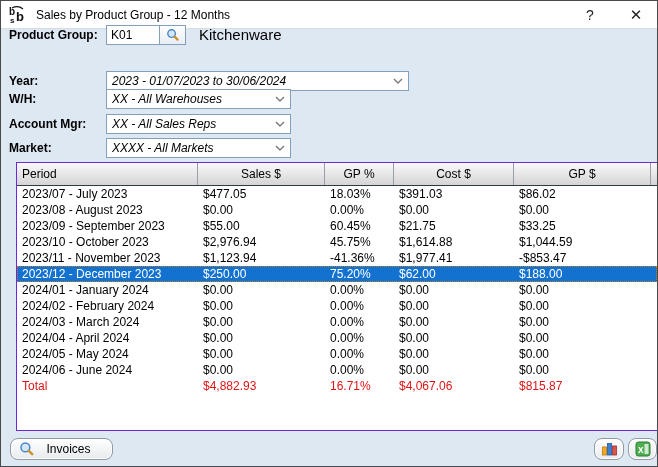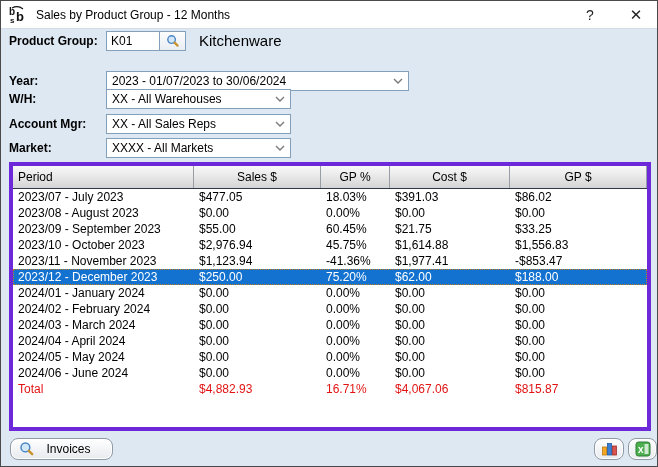--- a/index.html
+++ b/index.html
@@ -48,27 +48,27 @@
   }
   .pg-desc {
     position:absolute; left:198px; top:0; height:20px; line-height:20px;
     font-size:15px; color:#000;
   }
   .combo {
     position:absolute; left:105px; top:0; height:20px;
     border:1px solid #82a0bc; background:#fff;
     display:flex; align-items:center; cursor:default;
   }
-  .combo-text { flex:1 1 auto; font-size:12px; color:#000; padding-left:5px; white-space:nowrap; overflow:hidden; }
+  .combo-text { flex:1 1 auto; font-size:12px; color:#000; padding-left:5px; white-space:nowrap; overflow:hidden;font-style:italic; }
   .combo-arrow { flex:0 0 auto; width:20px; height:100%; display:flex; align-items:center; justify-content:center; }
 
   
   .table {
-    position:absolute; left:8px; top:161px; width:642px; height:269px;
-    border:4px solid #6d28d9; background:#ffffff;
+    position:absolute; left:15px; top:161px; width:642px; height:269px;
+    border:1px solid #6d28d9; background:#ffffff;
   }
   .thead {
     display:grid; grid-template-columns:181px 127px 69px 120px 137px 1fr;
     height:23px;
     background:linear-gradient(#f9f9f9,#d5d5d5);
     border-bottom:1px solid #2f3a46;
   }
   .th {
     font-size:12px; color:#000; line-height:22px; height:22px;
     border-right:1px solid #979ea6; padding:0 5px; white-space:nowrap; overflow:hidden;
@@ -113,21 +113,21 @@
       <text x="1" y="10" font-family="Liberation Sans, sans-serif" font-size="10" font-weight="bold" fill="#111">b</text>
       <text x="2" y="18" font-family="Liberation Sans, sans-serif" font-size="8" font-weight="bold" fill="#111">s</text>
       <text x="8" y="16" font-family="Liberation Sans, sans-serif" font-size="13" font-weight="bold" fill="#111">b</text>
       <path d="M4 3 Q10 0 15 4" stroke="#111" stroke-width="1.2" fill="none"></path>
     </svg>
     <div class="title-text">Sales by Product Group - 12 Months</div>
     <div class="tb-btn tb-help">?</div>
     <div class="tb-btn tb-close">✕</div>
   </div>
 
-  <div class="form-row" style="top:30px; right:0;">
+  <div class="form-row" style="top:24px; right:0;">
     <span class="form-label">Product Group:</span>
     <input class="pg-input" value="K01" style="">
     <div class="pg-search-btn">
       <svg width="14" height="14" viewBox="0 0 14 14">
         <circle cx="5.6" cy="5.6" r="3.8" fill="#d2e8f8" stroke="#4a86c8" stroke-width="1.4"></circle>
         <line x1="8.6" y1="8.6" x2="11.6" y2="11.6" stroke="#c8922e" stroke-width="2.2" stroke-linecap="round"></line>
       </svg>
     </div>
     <span class="pg-desc">Kitchenware</span>
   </div>
@@ -212,21 +212,21 @@
     <div class="cell num">60.45%</div>
     <div class="cell num">$21.75</div>
     <div class="cell num">$33.25</div>
     <div class="cell"></div>
   </div>
         <div class="trow">
     <div class="cell">2023/10 - October 2023</div>
     <div class="cell num">$2,976.94</div>
     <div class="cell num">45.75%</div>
     <div class="cell num">$1,614.88</div>
-    <div class="cell num">$1,556.83</div>
+    <div class="cell num">$1,044.59</div>
     <div class="cell"></div>
   </div>
         <div class="trow">
     <div class="cell">2023/11 - November 2023</div>
     <div class="cell num">$1,123.94</div>
     <div class="cell num">-41.36%</div>
     <div class="cell num">$1,977.41</div>
     <div class="cell num">-$853.47</div>
     <div class="cell"></div>
   </div>

